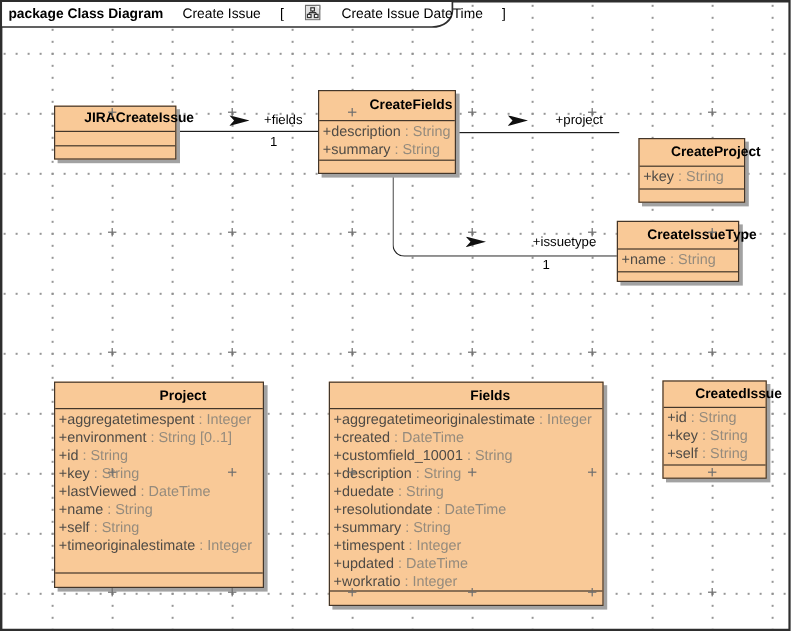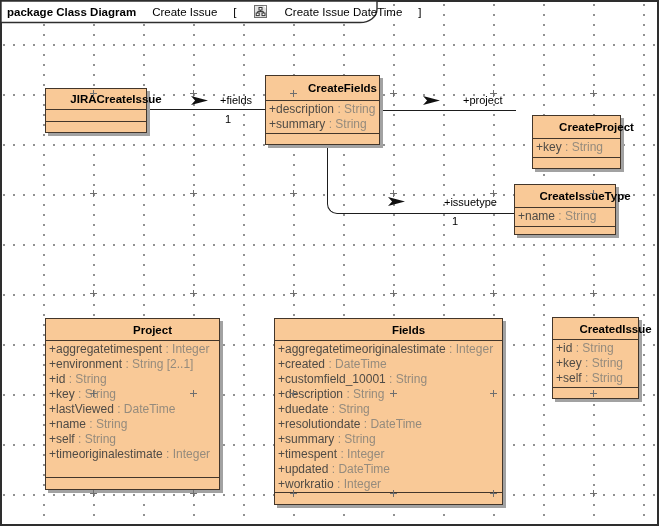--- a/index.html
+++ b/index.html
@@ -107,21 +107,21 @@
     <div class="compartment attrs" style="height:19px;">
         <div class="attr">+name<span class="t"> : String</span></div>
       </div>
     <div class="compartment grow"></div>
   </div>
 
   <div class="class-box" style="left:45px;top:318px;width:175px;height:172px;">
     <div class="class-title" style="height:21px;text-align:center;">Project</div>
     <div class="compartment attrs" style="height:137px;">
         <div class="attr">+aggregatetimespent<span class="t"> : Integer</span></div>
-        <div class="attr">+environment<span class="t"> : String [2..1]</span></div>
+        <div class="attr">+environment<span class="t"> : String [0..1]</span></div>
         <div class="attr">+id<span class="t"> : String</span></div>
         <div class="attr">+key<span class="t"> : String</span></div>
         <div class="attr">+lastViewed<span class="t"> : DateTime</span></div>
         <div class="attr">+name<span class="t"> : String</span></div>
         <div class="attr">+self<span class="t"> : String</span></div>
         <div class="attr">+timeoriginalestimate<span class="t"> : Integer</span></div>
       </div>
     <div class="compartment grow"></div>
   </div>
 

